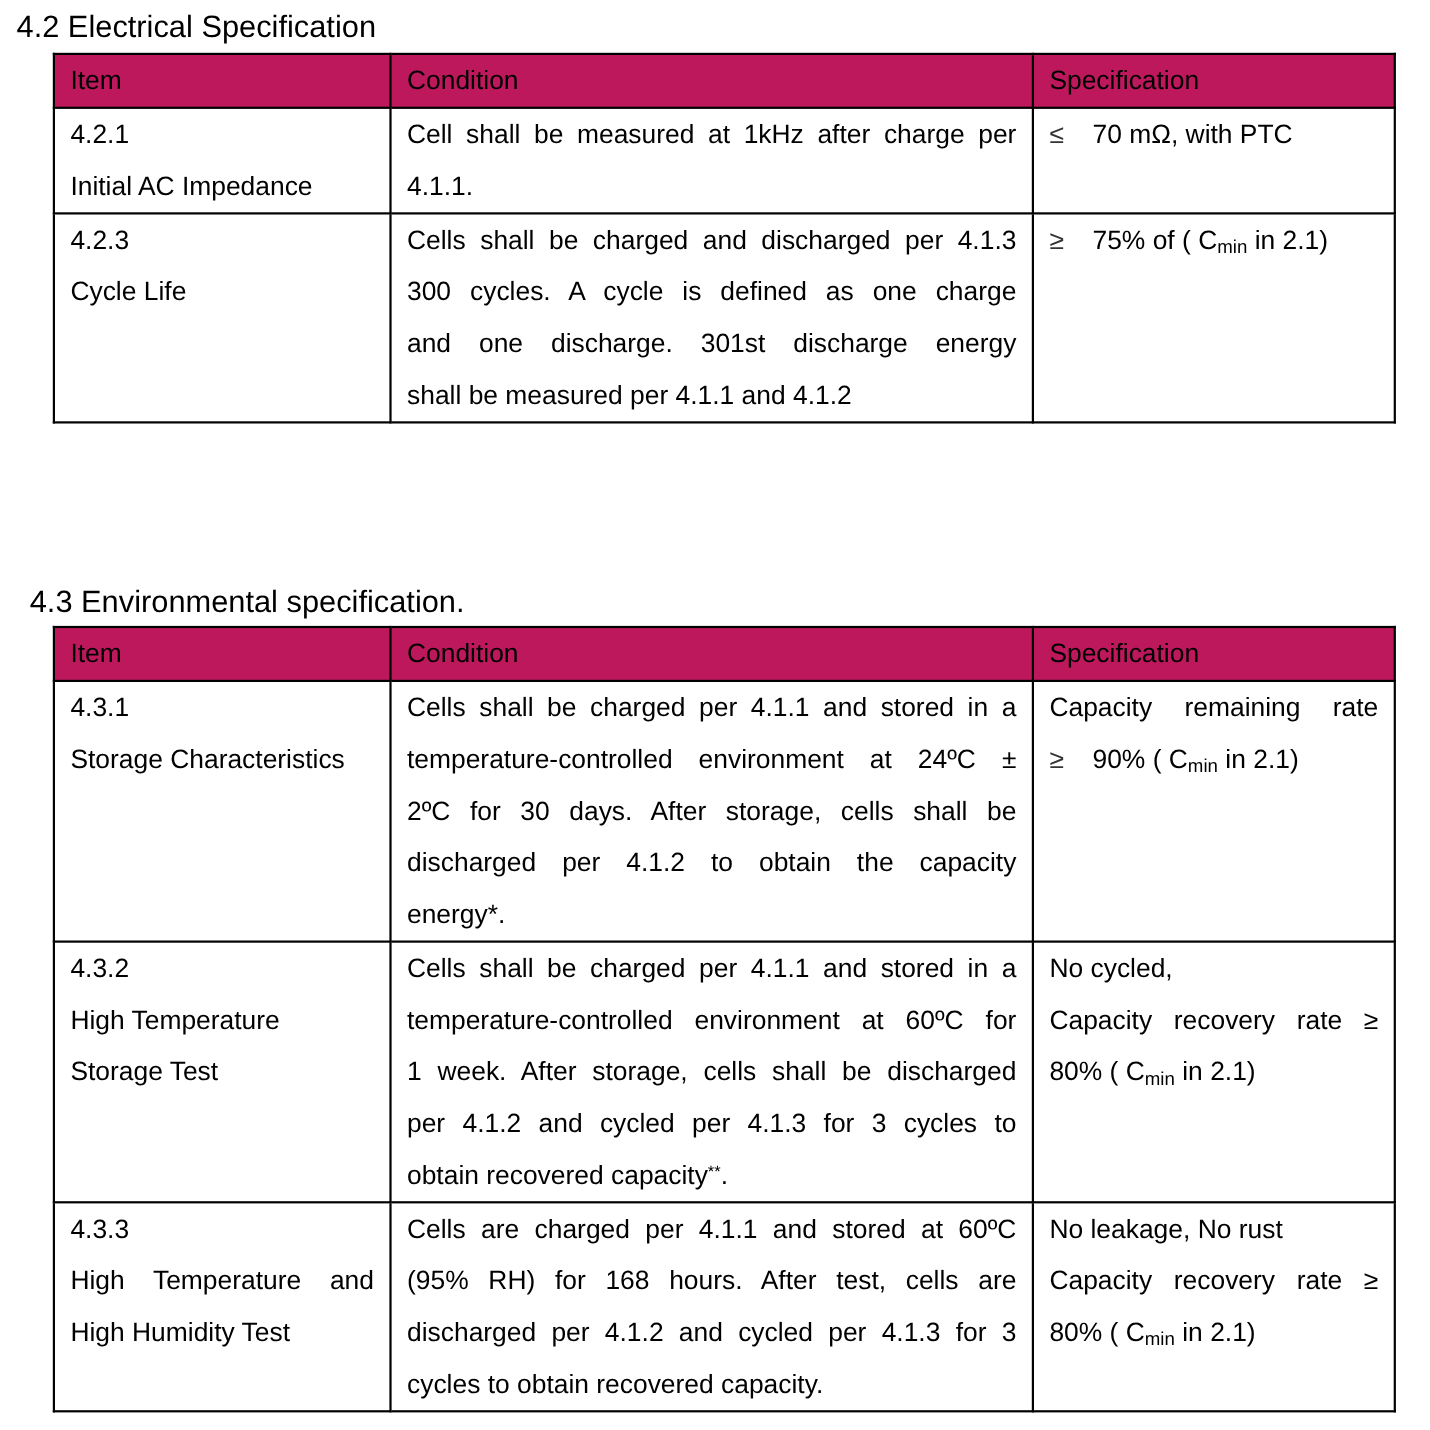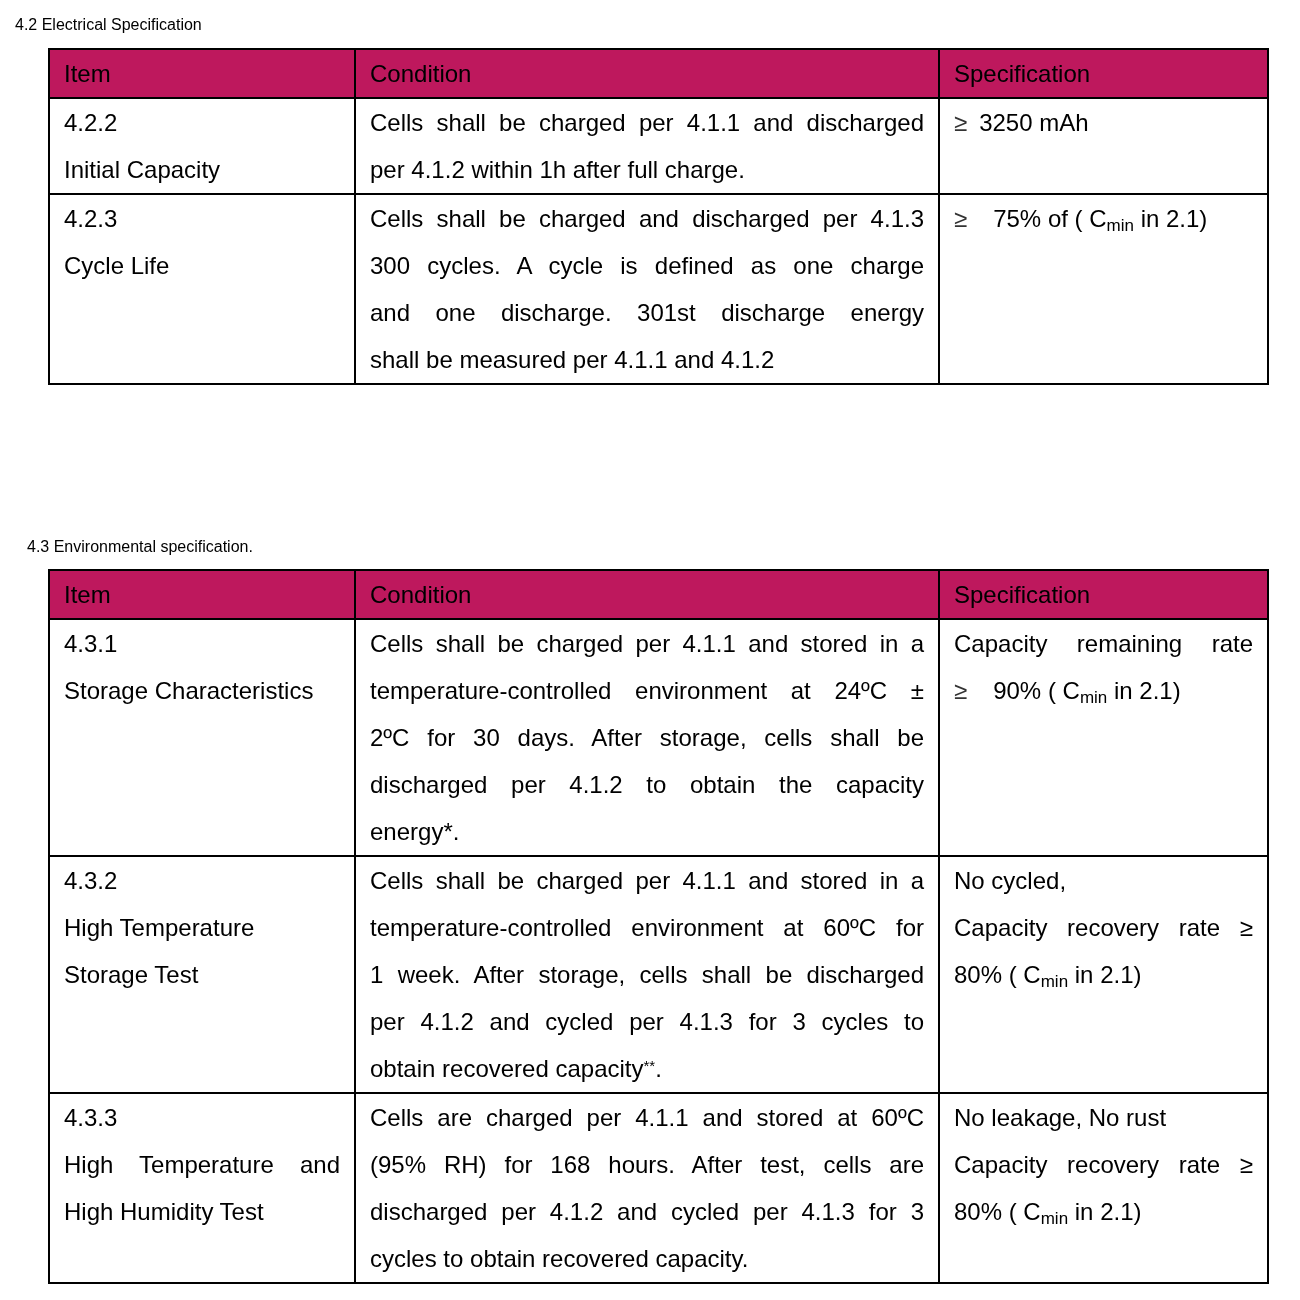--- a/index.html
+++ b/index.html
@@ -1,20 +1,20 @@
 <!DOCTYPE html>
 <html><head>
 <meta charset="utf-8">
 <style>
   html, body { margin: 0; padding: 0; background: #ffffff; }
   body {
     width: 1300px; height: 1300px; position: relative; overflow: hidden;
     font-family: "Liberation Sans", sans-serif; color: #000; font-size: 24px;
   }
-  .section-title { position: absolute; font-size: 16px; line-height: 30px; white-space: nowrap; }
+  .section-title { position: absolute; font-size: 28px; line-height: 30px; white-space: nowrap; }
   #t42 { left: 15px; top: 10px; }
   #t43 { left: 3px; top: 532px; margin-left: 24px; }
   table.spec {
     position: absolute; left: 48px; width: 1219px;
     border-collapse: collapse; table-layout: fixed;
   }
   #tbl42 { top: 48px; }
   #tbl43 { top: 569px; }
   table.spec col.c1 { width: 306px; }
   table.spec col.c2 { width: 584px; }
@@ -47,29 +47,29 @@
   <thead>
     <tr>
       <th>Item</th>
       <th>Condition</th>
       <th>Specification</th>
     </tr>
   </thead>
   <tbody>
     <tr>
       <td>
-        <span class="line">4.2.2</span>
-        <span class="line">Initial Capacity</span>
+        <span class="line">4.2.1</span>
+        <span class="line">Initial AC Impedance</span>
       </td>
       <td>
-        <span class="jline">Cells shall be charged per 4.1.1 and discharged</span>
-        <span class="lastline">per 4.1.2 within 1h after full charge.</span>
+        <span class="jline">Cell shall be measured at 1kHz after charge per</span>
+        <span class="lastline">4.1.1.</span>
       </td>
       <td>
-        <span class="sym">≥</span><span class="gap" style="width:12px"></span><span>3250 mAh</span>
+        <span class="sym">≤</span><span class="gap2"></span><span>70 mΩ, with PTC</span>
       </td>
     </tr>
     <tr>
       <td>
         <span class="line">4.2.3</span>
         <span class="line">Cycle Life</span>
       </td>
       <td>
         <span class="jline">Cells shall be charged and discharged per 4.1.3</span>
         <span class="jline">300 cycles. A cycle is defined as one charge</span>

